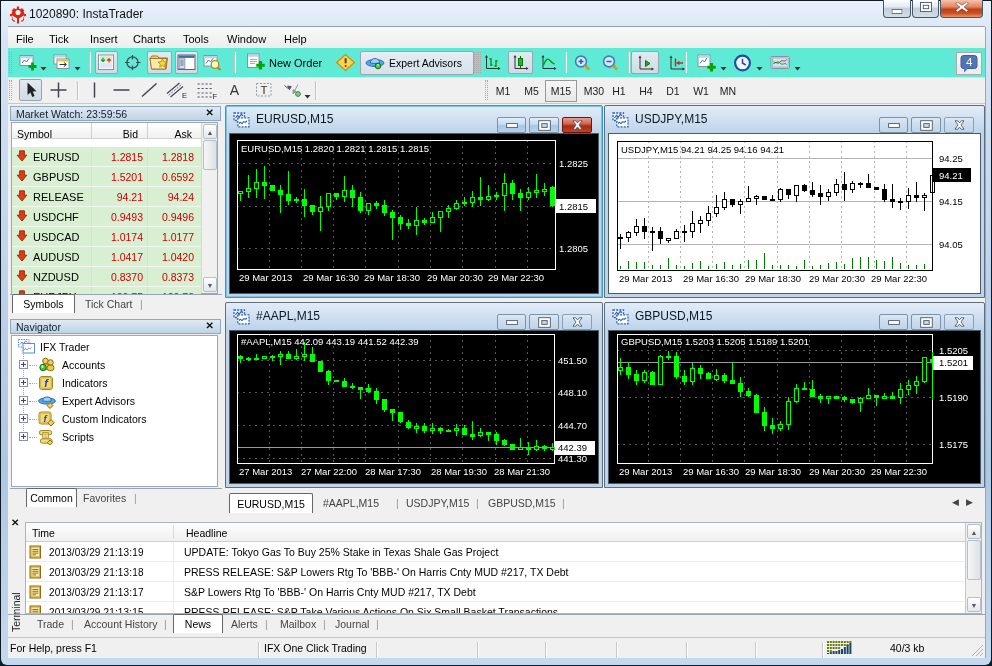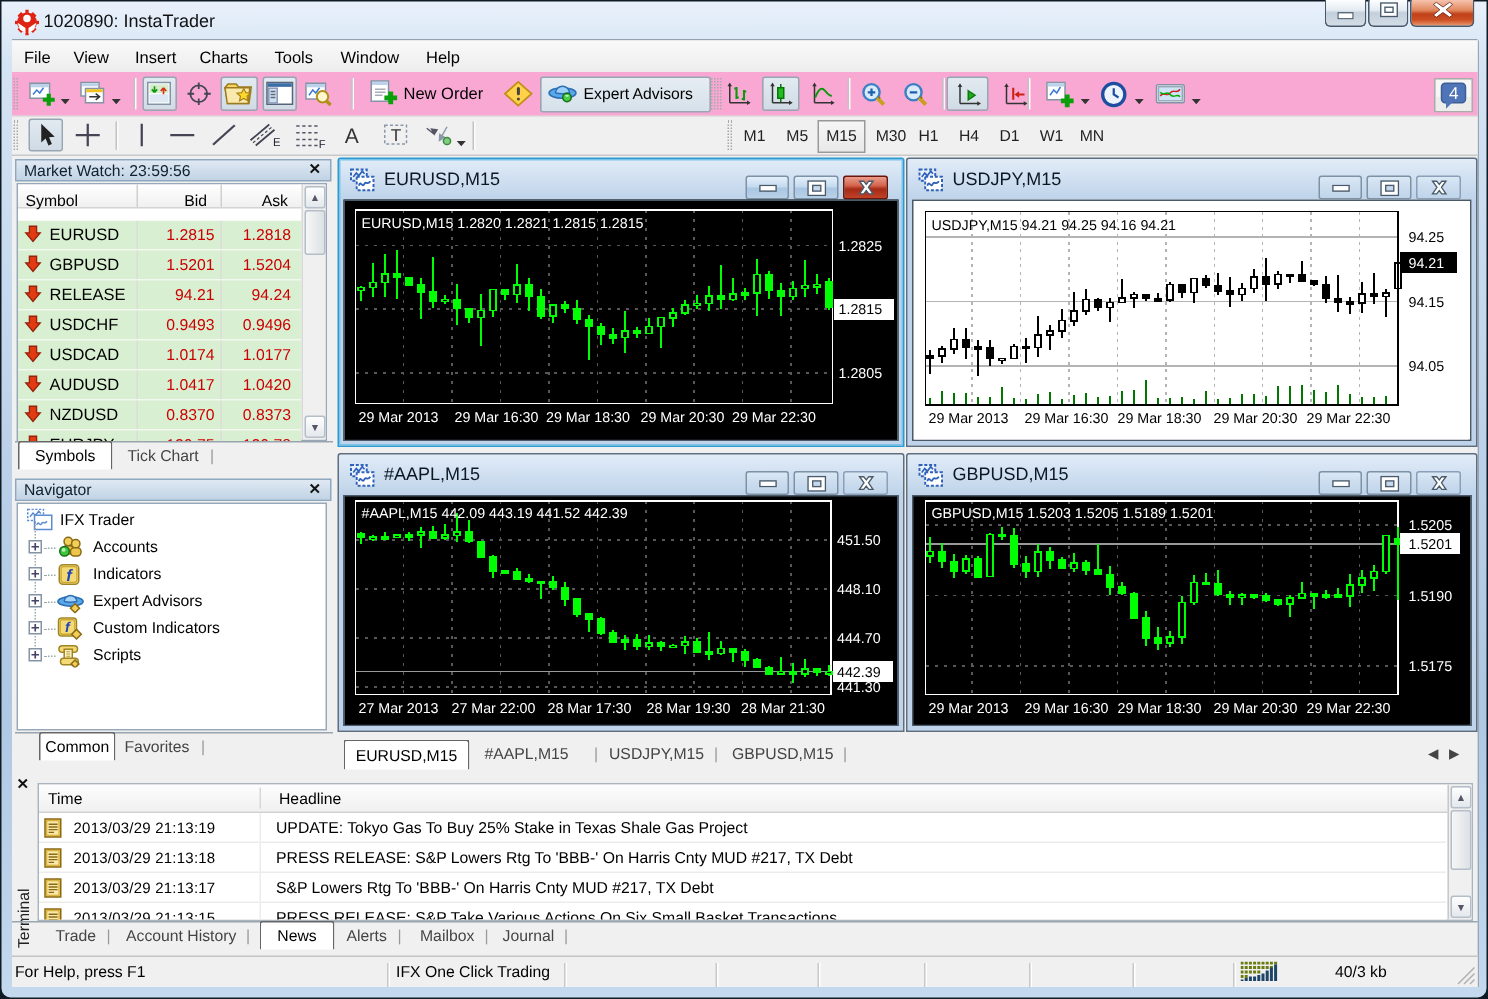--- a/index.html
+++ b/index.html
@@ -9,21 +9,21 @@
 #titlebar { position:absolute; left:0; top:0; width:992px; height:28px; }
 #apptitle { position:absolute; left:29px; top:7px; font-size:12px; color:#111; }
 #appicon { position:absolute; left:9px; top:5px; }
 .capbtn { position:absolute; top:0; height:18px; border:1px solid #46586a; border-top:none; border-radius:0 0 4px 4px;
   background:linear-gradient(180deg,#fdfeff 0%,#e4ebf2 40%,#c3cfda 50%,#d3dde6 100%); }
 .capbtn .glyph { position:absolute; left:50%; top:48%; transform:translate(-50%,-50%); }
 #capclose { background:linear-gradient(180deg,#f6c3ae 0%,#e1885e 40%,#c04018 55%,#cc4f24 78%,#e9966b 100%); }
 #client { position:absolute; left:8px; top:27px; width:977px; height:631px; background:#f0f0f0; }
 #menubar { position:absolute; left:0; top:0px; width:977px; height:21px; background:linear-gradient(#f9f9f9,#ededed); color:#000; }
 #menubar span { position:absolute; top:6px; font-size:11px; }
-#toolbar1 { position:absolute; left:0; top:21px; width:977px; height:30px; background:#f9a8d4; border-bottom:1px solid #e0e0e0;padding-left:38px; }
+#toolbar1 { position:absolute; left:0; top:21px; width:977px; height:30px; background:#5eead4; border-bottom:1px solid #e0e0e0;padding-left:38px; }
 #toolbar2 { position:absolute; left:0; top:51px; width:977px; height:26px; background:#f0f0f0; border-bottom:1px solid #c8c8c8; }
 .tbtn { position:absolute; display:inline-flex; align-items:center; justify-content:center; border-radius:2px; }
 .tbtn.pressed { border:1px solid #98a6b4; background:linear-gradient(#e2eaf1,#d0dbe5); }
 .tsep { position:absolute; width:1px; background:#c2c2c2; box-shadow:1px 0 0 #fbfbfb; }
 .tgrip { position:absolute; width:3px; border-left:1px dotted #a8a8a8; border-right:1px dotted #a8a8a8; }
 .tbtext { position:absolute; top:3px; height:24px; display:inline-flex; align-items:center; gap:3px; padding:0 4px; font-size:11px; color:#000; white-space:nowrap; }
 .tbtext.pressed2 { border:1px solid #98a6b4; background:linear-gradient(#e6edf3,#d6e1ea); border-radius:2px; }
 .tf { position:absolute; top:3px; height:20px; text-align:center; line-height:20px; font-size:10.5px; color:#222; }
 .tfon { border:1px solid #999; background:linear-gradient(#f6f6f6,#e8e8e8); height:22px; top:2px; line-height:20px; }
 #left { position:absolute; left:1px; top:77px; width:215px; height:554px; }
@@ -105,21 +105,21 @@
       <span class="glyph"><svg width="14" height="11" viewBox="0 0 14 11">
           <path d="M2.6 0.5 L7 3.7 L11.4 0.5 L13.4 2 L9.1 5.5 L13.4 9 L11.4 10.5 L7 7.3 L2.6 10.5 L0.6 9 L4.9 5.5 L0.6 2 Z" fill="#fff" stroke="#5a1408" stroke-width="0.5"></path>
         </svg></span>
     </span>
 </div>
 <div style="position:absolute;left:8px;top:26px;width:977px;height:1px;background:#96a0ac"></div>
 <div style="position:absolute;left:985px;top:27px;width:1px;height:631px;background:#9aa6b2"></div>
 <div id="client">
  <div id="menubar">
    <span style="left:8px">File</span>
-      <span style="left:41px">View</span>
+      <span style="left:41px">Tick</span>
       <span style="left:82px">Insert</span>
    <span style="left:125px">Charts</span>
       <span style="left:175px">Tools</span>
       <span style="left:219px">Window</span>
    <span style="left:276px">Help</span>
  </div>
  <div id="toolbar1">
       <span class="tgrip" style="left:1px;top:4px;height:21px"></span>
       <span class="tbtn" style="left:9px;width:23px;top:3px;height:23px">
         <svg width="19" height="17" viewBox="0 0 19 17">
@@ -403,21 +403,21 @@
             <span class="mwask">1.2818</span>
             <span class="d1"></span>
             <span class="d2"></span>
           </div>
           <div class="mwrow">
             <span class="mwarr"><svg width="12" height="12" viewBox="0 0 12 12">
                 <path d="M3.6 0.8 h4.8 v4.4 h2.4 L6 11 L1.2 5.2 h2.4 Z" fill="#e23b12" stroke="#96230a" stroke-width="0.9"></path>
               </svg></span>
             <span class="mwsym">GBPUSD</span>
             <span class="mwbid">1.5201</span>
-            <span class="mwask">1.5204</span>
+            <span class="mwask">0.6592</span>
             <span class="d1"></span>
             <span class="d2"></span>
           </div>
           <div class="mwrow">
             <span class="mwarr"><svg width="12" height="12" viewBox="0 0 12 12">
                 <path d="M3.6 0.8 h4.8 v4.4 h2.4 L6 11 L1.2 5.2 h2.4 Z" fill="#e23b12" stroke="#96230a" stroke-width="0.9"></path>
               </svg></span>
             <span class="mwsym">RELEASE</span>
             <span class="mwbid">94.21</span>
             <span class="mwask">94.24</span>

